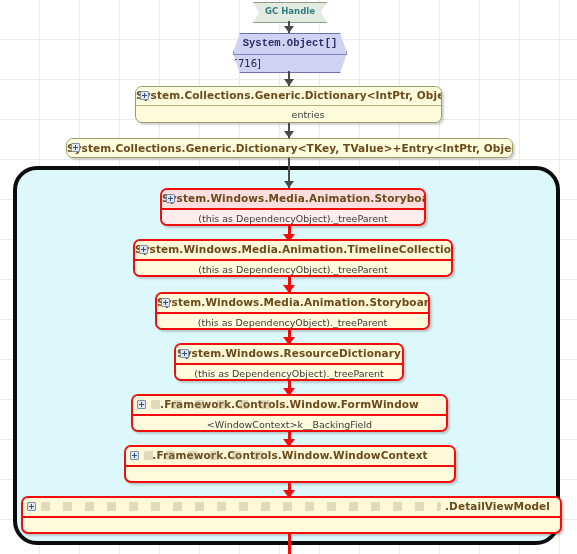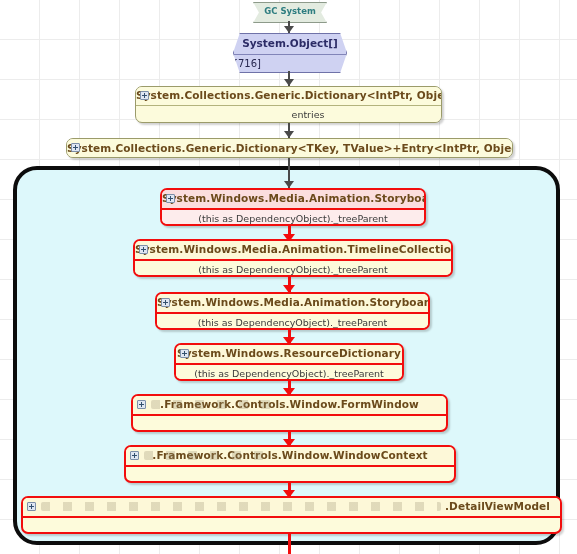--- a/index.html
+++ b/index.html
@@ -95,20 +95,21 @@
     position:absolute;left:233px;top:33px;width:112px;height:38px;
     background:#cfd2f2;
     border:1px solid #6f72a8;
     clip-path:polygon(6% 0,94% 0,100% 50%,94% 100%,6% 100%,0 50%);
     box-shadow:2px 2px 2px rgba(0,0,0,.18);
   }
   #objarr .ttl{
     height:20px;line-height:19px;font-size:10.5px;font-weight:bold;
     color:#2c2c66;text-align:center;position:relative;
     border-bottom:1px solid #8184b8;
+    font-family:Liberation Mono, monospace;
   }
   #objarr .sub{height:17px;line-height:17px;font-size:10px;text-align:left;color:#26264f;}
   #objarr .exp{left:14px;top:5px;background:#c3c7ee;border-color:#5b5e96;}
   #objarr .exp:before,#objarr .exp:after{background:#2b2b63;}
   
   .edge{position:absolute;background:#4a4a4a;width:2px;}
   .edge.red{background:#f20d0d;width:3px;}
   .arrow{
     position:absolute;width:0;height:0;
     border-left:5px solid transparent;border-right:5px solid transparent;
@@ -117,21 +118,21 @@
   .arrow.red{border-top-color:#f20d0d;border-left-width:6px;border-right-width:6px;border-top-width:8px;}
 </style>
 </head>
 <body>
 
 <div id="canvas">
 
   <div id="highlight"></div>
 
   <div id="gchandle">
-    <span>GC System</span>
+    <span>GC Handle</span>
   </div>
   <div class="edge" style="left:288px;top:21px;height:12px;"></div>
   <div class="arrow" style="left:284px;top:26px;"></div>
 
   <div id="objarr">
     <div class="ttl">
       <span class="exp"></span>
       <span>System.Object[]</span>
     </div>
     <div class="sub">[716]</div>
@@ -197,20 +198,21 @@
   </div>
   <div class="edge red" style="left:288px;top:381px;height:15px;"></div>
   <div class="arrow red" style="left:283px;top:388px;"></div>
 
   <div class="node n-red" style="left:131px;top:394px;width:317px;height:38px;">
     <div class="ttl">
       <span class="exp"></span>
       <span class="redact" style="width:120px;"></span>
       <span>.Framework.Controls.Window.FormWindow</span>
     </div>
+    <div class="sub">&lt;WindowContext&gt;k__BackingField</div>
   </div>
   <div class="edge red" style="left:288px;top:432px;height:15px;"></div>
   <div class="arrow red" style="left:283px;top:439px;"></div>
 
   <div class="node n-red" style="left:124px;top:445px;width:332px;height:38px;">
     <div class="ttl">
       <span class="exp"></span>
       <span class="redact" style="width:120px;"></span>
       <span>.Framework.Controls.Window.WindowContext</span>
     </div>

